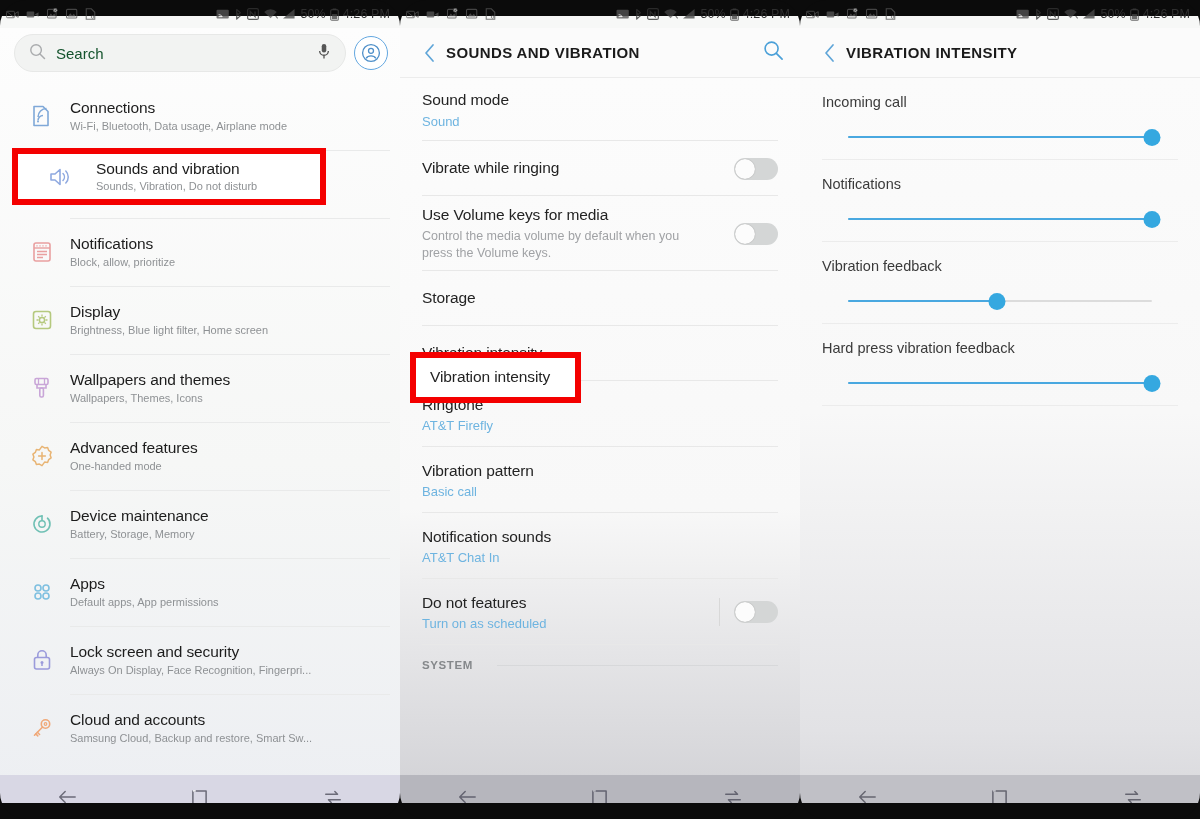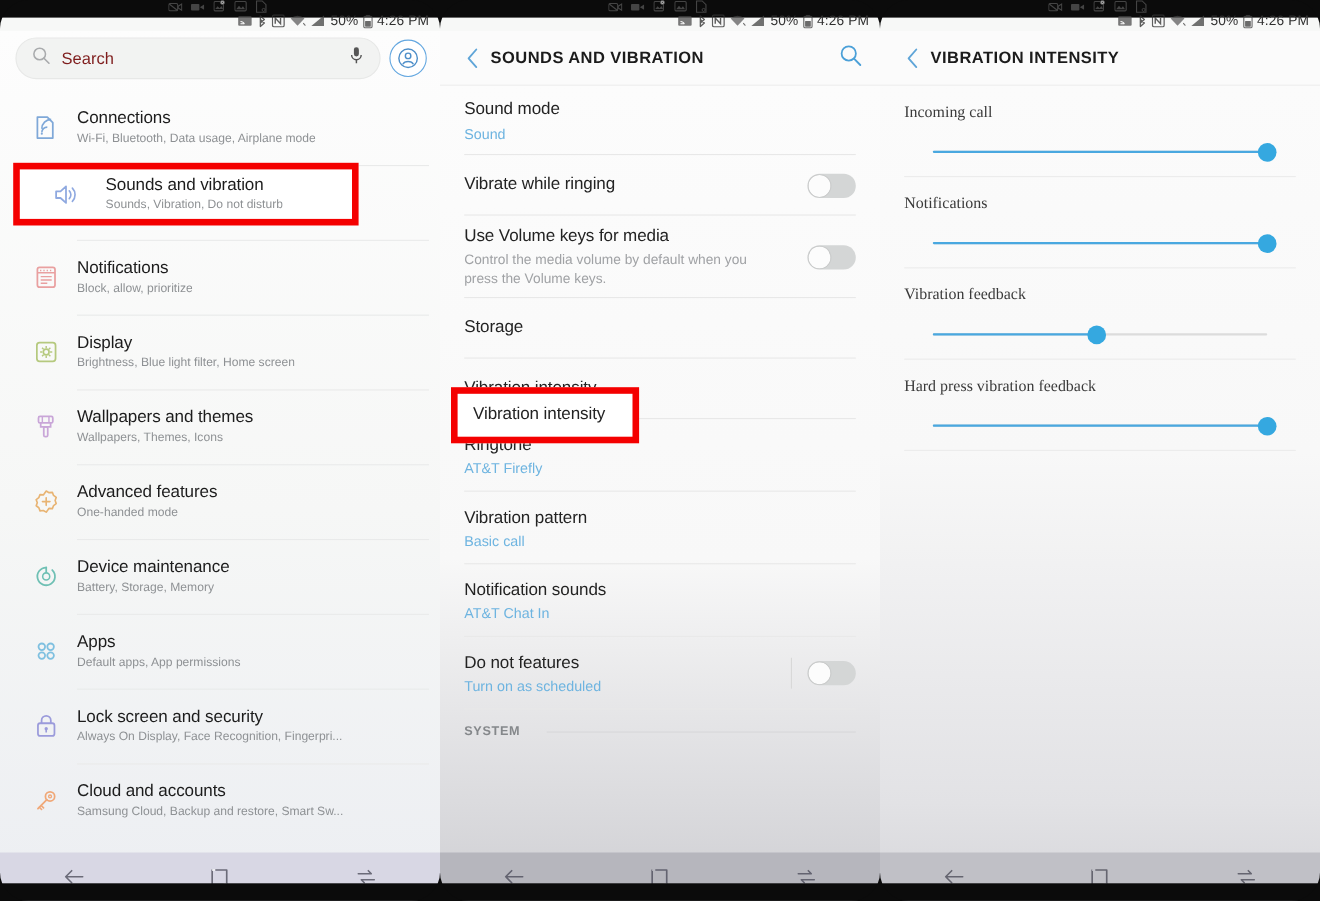--- a/index.html
+++ b/index.html
@@ -40,41 +40,40 @@
   }
 
   
   .statusbar {
     position: relative; z-index: 45;
     height: 28px;
     display: flex; align-items: center;
     padding: 0 10px 0 6px;
     font-size: 13px;
     color: #3b3b3b;
-    flex-direction: column;
   }
   .sb-left { display: flex; gap: 7px; align-items: center; }
   .sb-right { margin-left: auto; display: flex; gap: 4px; align-items: center; }
   .sb-icon { opacity: .78; display: inline-flex; align-items: center; }
   .sb-text { font-size: 12.5px; letter-spacing: .1px; color: #2f2f2f; }
 
   
   .p1-body { position: relative; height: 791px; background: #fafbfa;
              background: linear-gradient(180deg,#fdfdfd 0%,#f6f7f6 55%,#eceef2 100%); }
   .search-row {
     display: flex; align-items: center; gap: 8px;
     padding: 6px 12px 10px 14px;
   }
   .search-box {
     flex: 1; height: 38px; border-radius: 20px;
     background: #f2f3f2; border: 1px solid #e7e8e7;
     display: flex; align-items: center; padding: 0 14px;
     gap: 10px;
   }
-  .search-ph { font-size: 15px; color: #7f1d1d; }
+  .search-ph { font-size: 15px; color: #14532d; }
   .mic { margin-left: auto; }
   .avatar-btn {
     width: 34px; height: 34px; border-radius: 50%;
     border: 1.6px solid #63a7e0;
     display: flex; align-items: center; justify-content: center;
     background: #fff;
   }
 
   .settings-list { padding: 0; }
   .srow {
@@ -108,21 +107,20 @@
 
   .p2-body {
     height: 741px;
     background: linear-gradient(180deg,#fcfcfc 0%,#f8f8f8 58%,#d2d2d6 97%, #cfcfd4 100%);
     position: relative;
   }
   .p3-body {
     height: 741px;
     background: linear-gradient(180deg,#fbfbfb 0%,#f8f8f8 45%,#e2e2e5 88%,#d6d6da 100%);
     position: relative;
-    font-family: Liberation Serif, serif;
   }
 
   .item {
     position: relative;
     padding: 0 22px 0 22px;
     display: flex; align-items: center;
   }
   .item::after {
     content: ""; position: absolute; left: 22px; right: 22px; bottom: 0;
     height: 1px; background: #e8e8e8;

